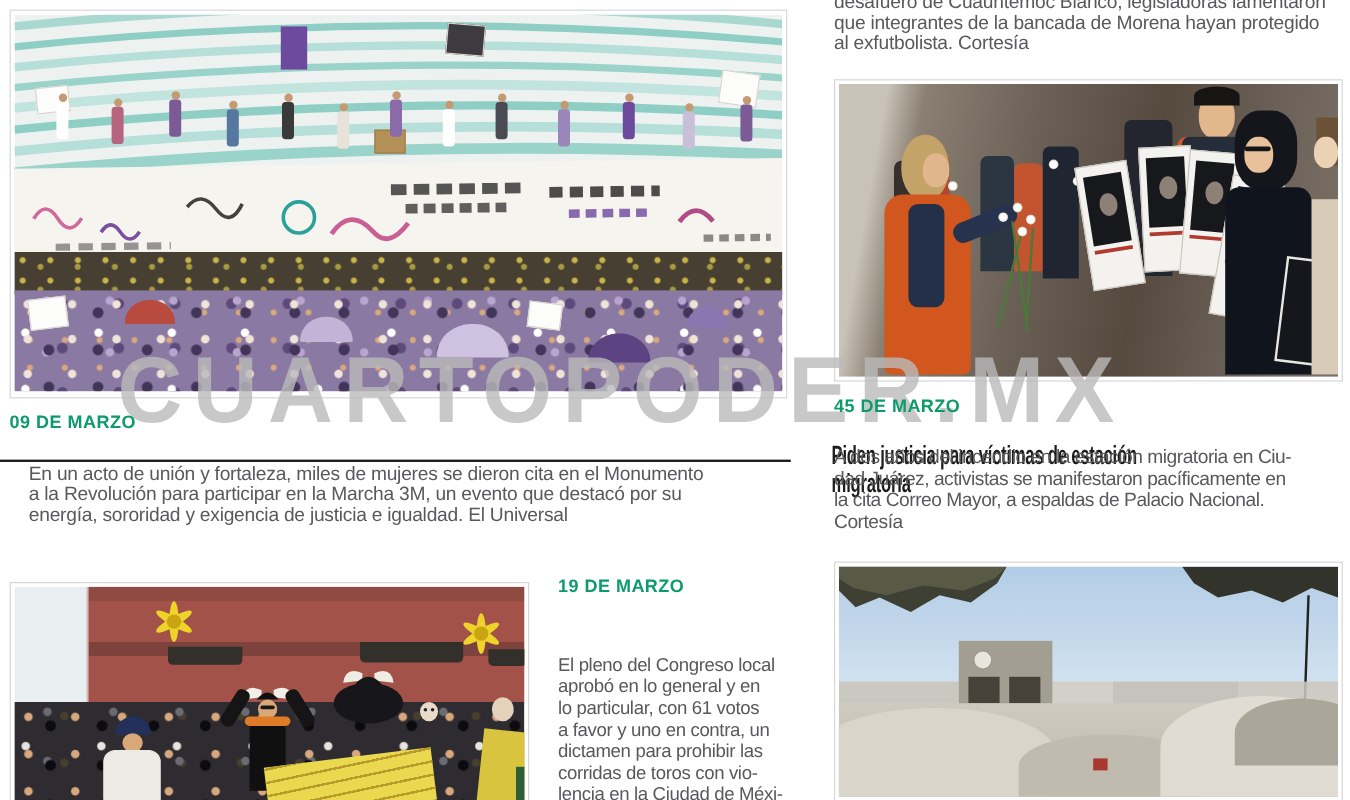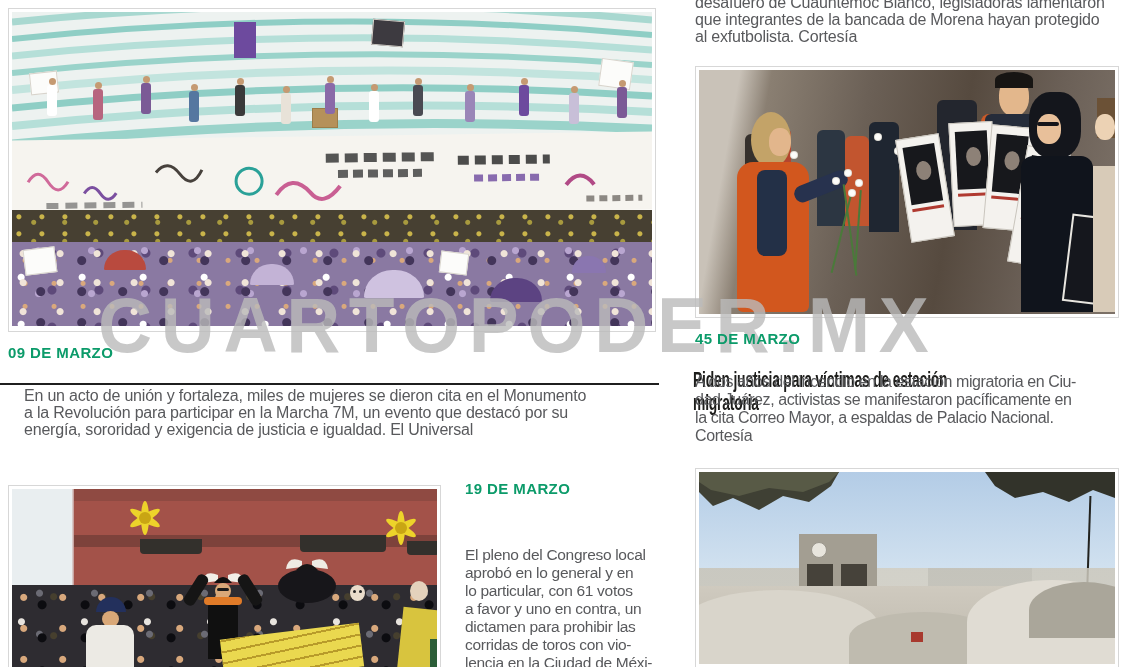--- a/index.html
+++ b/index.html
@@ -164,21 +164,21 @@
       <div class="umb" style="left:478px;top:266px;width:52px;height:24px;background:#5c4382;"></div>
       <div class="umb" style="left:560px;top:244px;width:34px;height:17px;background:#8a76b0;"></div>
       <div class="p1-sign" style="left:12px;top:236px;width:30px;height:24px;transform:rotate(-7deg);"></div>
       <div class="p1-sign" style="left:428px;top:240px;width:26px;height:20px;transform:rotate(7deg);"></div>
     </div>
   </div>
 
   <div class="datelabel" style="left:8px;top:344px;text-align:right;">09 DE MARZO</div>
   <div class="rule" style="left:0;top:383px;width:659px;"></div>
   <div class="bodytext b-left" style="left:24px;top:387px;width:640px;">En un acto de unión y fortaleza, miles de mujeres se dieron cita en el Monumento
-a la Revolución para participar en la Marcha 7M, un evento que destacó por su
+a la Revolución para participar en la Marcha 3M, un evento que destacó por su
 energía, sororidad y exigencia de justicia e igualdad. El Universal</div>
 
   <div class="photo" style="left:8px;top:485px;width:433px;height:190px;">
     <div class="ph-inner">
       <div class="p2-sky"></div>
       <div class="p2-bands"></div>
       <div class="p2-awning" style="left:128px;top:50px;width:62px;height:15px;"></div>
       <div class="p2-awning" style="left:288px;top:46px;width:86px;height:17px;"></div>
       <div class="p2-awning" style="left:395px;top:52px;width:32px;height:14px;"></div>
       <div class="crowd-dark"></div>

